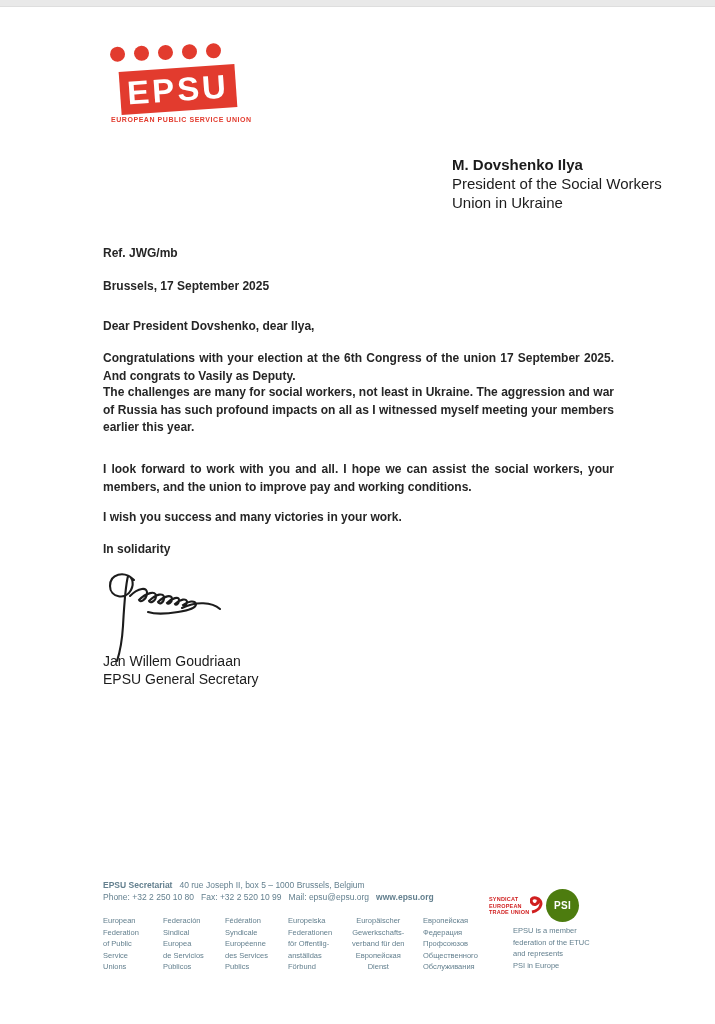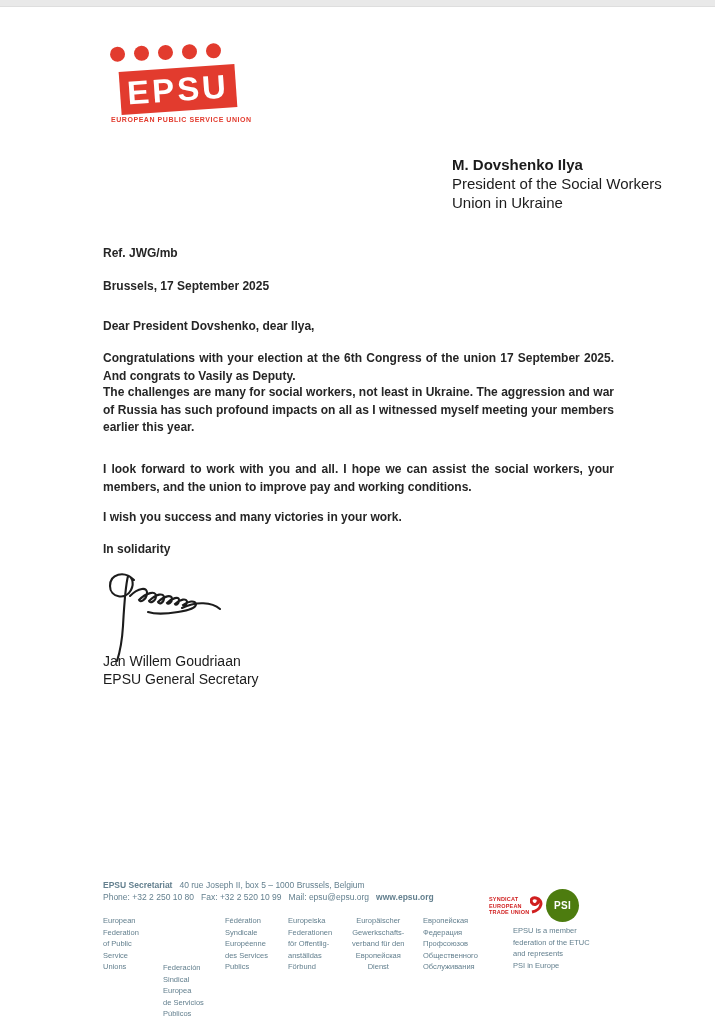--- a/index.html
+++ b/index.html
@@ -37,21 +37,21 @@
   .signer { position:absolute; left:103px; top:653px; font-size:14px; line-height:17.5px; }
 
   
   .footer { position:absolute; left:0; top:0; width:715px; }
   .f-contact { position:absolute; left:103px; top:879px; font-size:8.5px; line-height:12px; white-space:nowrap; }
   .f-contact .b { font-weight:700; }
   .f-contact .sp { margin-right:7px; }
   .f-col { position:absolute; font-size:7.5px; line-height:11.5px; white-space:nowrap; }
   .f-col span { display:block; }
   .c0 { left:103px; top:915px; }
-  .c1 { left:163px; top:962px; }
+  .c1 { left:163px; top:915px; }
   .c2 { left:225px; top:915px; }
   .c3 { left:288px; top:915px; }
   .c4 { left:352px; top:915px; }
   .c5 { left:423px; top:915px; }
   .c6 { left:497px; top:925px; }
 
   .etuc-logo { position:absolute; left:489px; top:893px; width:56px; height:26px; display:flex; align-items:center; }
   .etuc-text { display:flex; flex-direction:column; }
   .etuc-text span { display:block; font-size:5.5px; line-height:6.5px; font-weight:800; letter-spacing:0.2px; white-space:nowrap; }
   .etuc-swoosh { margin-left:1px; }

